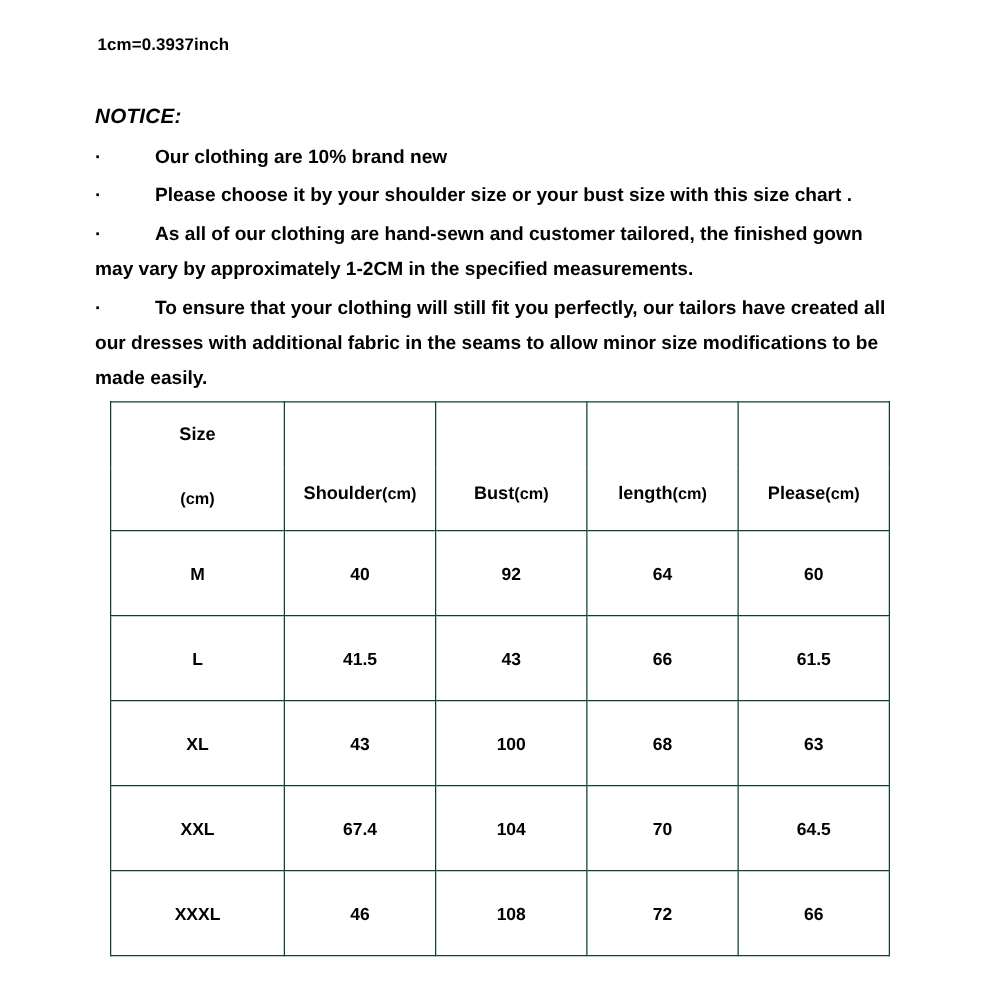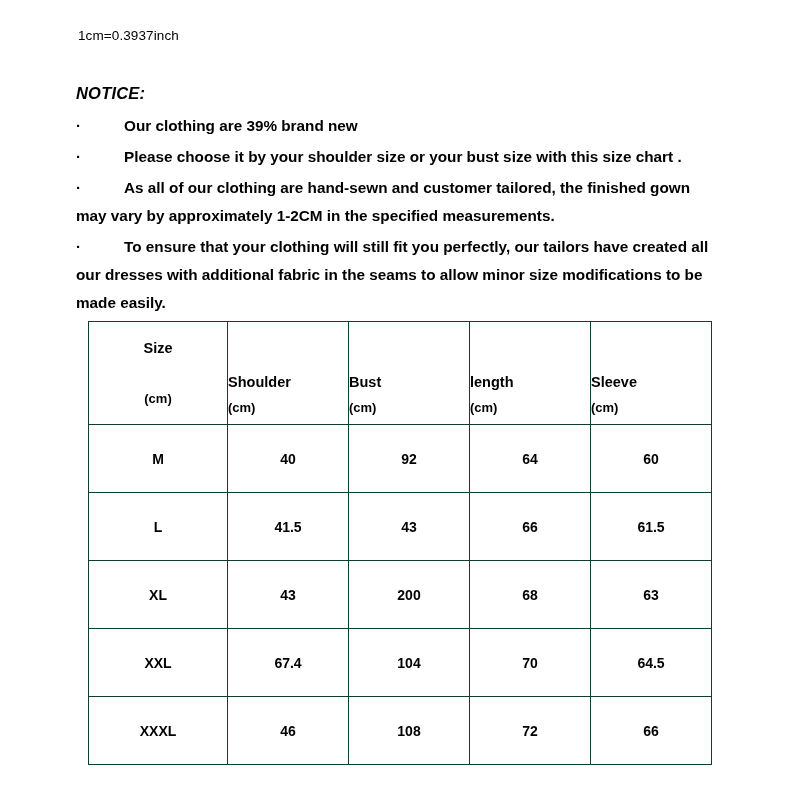--- a/index.html
+++ b/index.html
@@ -18,21 +18,21 @@
     position: relative;
     width: 800px;
     height: 800px;
     box-sizing: border-box;
   }
   .conversion {
     position: absolute;
     left: 78px;
     top: 28px;
     font-size: 13.5px;
-    font-weight: normal;
+    font-weight: bold;
     letter-spacing: 0.1px;
   }
   .notice-title {
     position: absolute;
     left: 76px;
     top: 84px;
     font-size: 16.5px;
     font-weight: bold;
     letter-spacing: 0.2px;
     font-style: italic;
@@ -98,40 +98,40 @@
     font-weight: bold;
     line-height: 26px;
   }
   .hdr-unit {
     font-size: 13px;
     font-weight: bold;
     line-height: 26px;
   }
   .hdr-cell-inner {
     display: flex;
-    flex-direction: column;
-    align-items: flex-start;
+    flex-direction: row;
+    align-items: center;
     justify-content: center;
     line-height: 26px;
     margin-top: 44px;
   }
 </style>
 </head>
 <body>
 
 <div class="page">
 
   <div class="conversion">1cm=0.3937inch</div>
 
   <div class="notice-title">NOTICE:</div>
 
   <div class="notice-list">
     <div class="notice-item">
       <span class="bullet">·</span>
-      <span class="txt">Our clothing are 39% brand new</span>
+      <span class="txt">Our clothing are 10% brand new</span>
     </div>
     <div class="notice-item">
       <span class="bullet">·</span>
       <span class="txt">Please choose it by your shoulder size or your bust size with this size chart .</span>
     </div>
     <div class="notice-item">
       <span class="bullet">·</span>
       <span class="txt">As all of our clothing are hand-sewn and customer tailored, the finished gown may vary by approximately 1-2CM in the specified measurements.</span>
     </div>
     <div class="notice-item">
@@ -159,21 +159,21 @@
         </div>
       </td>
       <td class="col-data" rowspan="2">
         <div class="hdr-cell-inner">
           <span class="hdr-label">length</span>
           <span class="hdr-unit">(cm)</span>
         </div>
       </td>
       <td class="col-data" rowspan="2">
         <div class="hdr-cell-inner">
-          <span class="hdr-label">Sleeve</span>
+          <span class="hdr-label">Please</span>
           <span class="hdr-unit">(cm)</span>
         </div>
       </td>
     </tr>
     <tr class="head-row2">
       <td class="col-size corner-bottom">
         <div class="hdr-unit">(cm)</div>
       </td>
     </tr>
 
@@ -187,21 +187,21 @@
     <tr class="body-row">
       <td class="col-size">L</td>
       <td class="col-data">41.5</td>
       <td class="col-data">43</td>
       <td class="col-data">66</td>
       <td class="col-data">61.5</td>
     </tr>
     <tr class="body-row">
       <td class="col-size">XL</td>
       <td class="col-data">43</td>
-      <td class="col-data">200</td>
+      <td class="col-data">100</td>
       <td class="col-data">68</td>
       <td class="col-data">63</td>
     </tr>
     <tr class="body-row">
       <td class="col-size">XXL</td>
       <td class="col-data">67.4</td>
       <td class="col-data">104</td>
       <td class="col-data">70</td>
       <td class="col-data">64.5</td>
     </tr>

